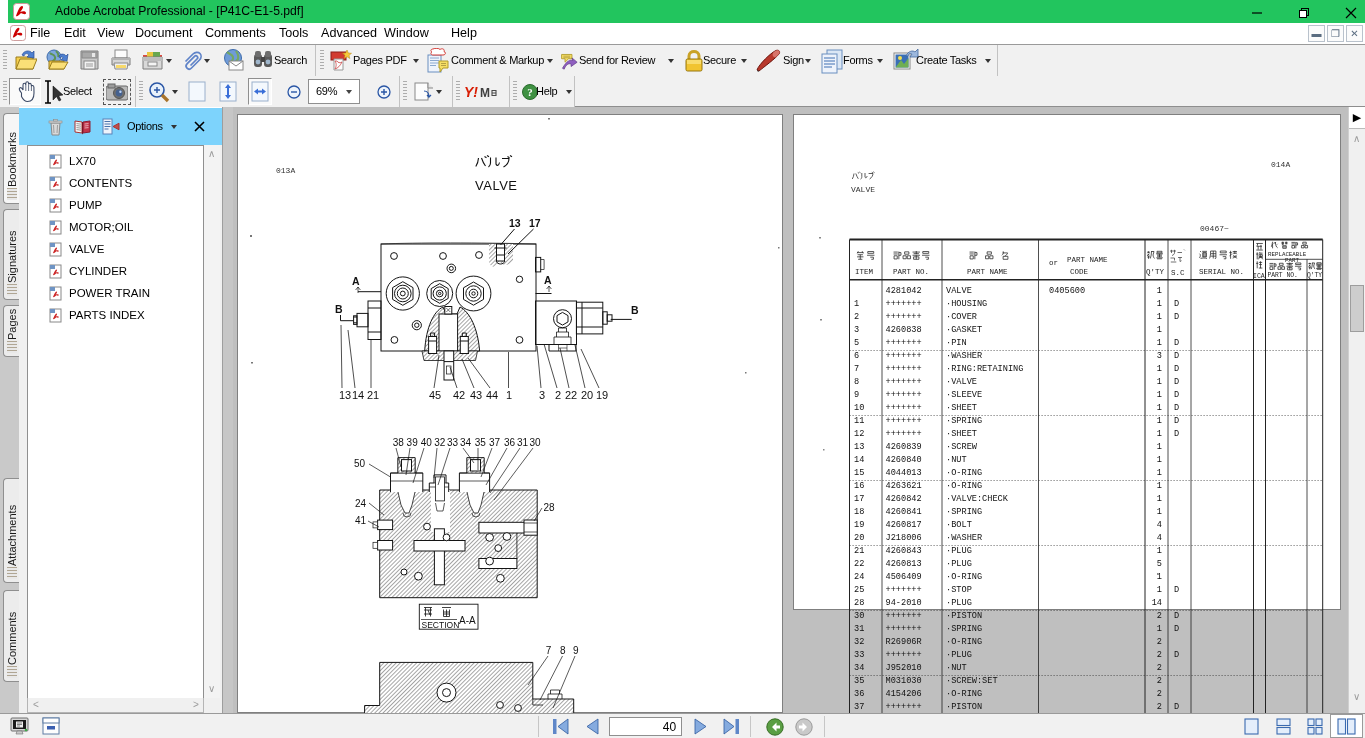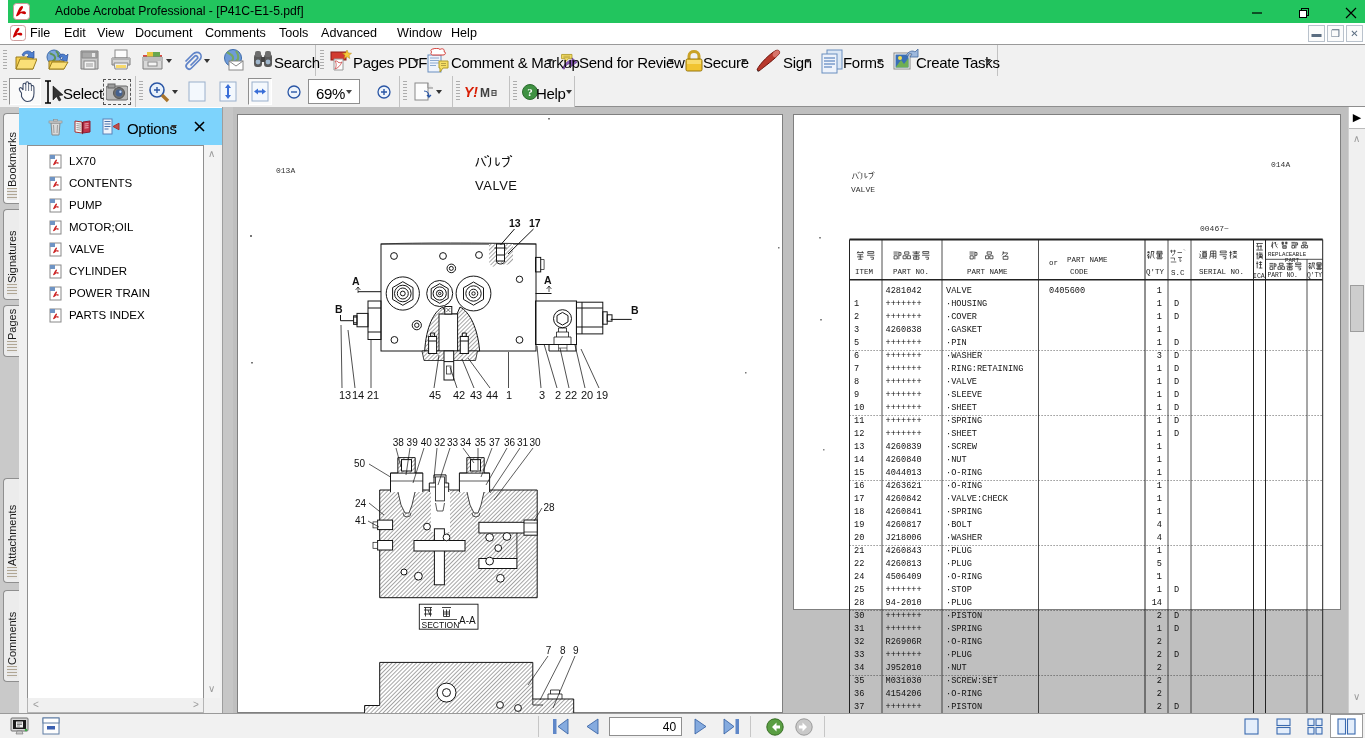--- a/index.html
+++ b/index.html
@@ -12,21 +12,21 @@
   
   #menubar { position:absolute; left:0; top:23px; width:1365px; height:22px; background:#ffffff; border-bottom:1px solid #9a9a9a; }
   .menuitem { position:absolute; top:3px; font-size:12.6px; color:#000; }
   .mdibtn { position:absolute; top:2px; width:17px; height:17px; border:1px solid #b9c2cc; background:#fbfbfb; color:#5a6c80; font-size:10px; text-align:center; line-height:15px; }
   
   #tb1 { position:absolute; left:0; top:45px; width:1365px; height:31px; background:#f1f1f1; }
   #tb2 { position:absolute; left:0; top:76px; width:1365px; height:31px; background:#f1f1f1; border-bottom:1px solid #8e8e8e; }
   .tbox { position:absolute; top:0; height:31px; border-right:1px solid #c2c2c2; background:#f1f1f1; }
   .grip { position:absolute; top:5px; width:4px; height:21px;
           background:repeating-linear-gradient(to bottom,#adadad 0 1px,#f1f1f1 1px 3px); }
-  .tlabel { position:absolute; font-size:15px; color:#000; letter-spacing:-0.3px; }
+  .tlabel { position:absolute; font-size:11px; color:#000; letter-spacing:-0.3px; }
   .darr { position:absolute; width:0; height:0; border-left:3.5px solid transparent; border-right:3.5px solid transparent; border-top:4px solid #333; }
   .icon { position:absolute; }
   
   #main { position:absolute; left:0; top:107px; width:1365px; height:606px; background:#bfbfbf; }
   #tabstrip { position:absolute; left:0; top:0; width:19px; height:606px; background:#c9c9c9; }
   .vtab { position:absolute; left:3px; width:16px; background:#ececec; border:1px solid #8f8f8f; border-right:none; border-radius:4px 0 0 4px; }
   .vtab span.txt { position:absolute; left:2px; transform-origin:0 0; transform:rotate(-90deg); font-size:11px; color:#1a1a1a; white-space:nowrap; }
   .vtabgrip { position:absolute; display:block; left:3px; bottom:3px; width:10px; height:12px;
           background:repeating-linear-gradient(to bottom,#b0a694 0 1px,#e8e8e8 1px 3px); }
   #sidebar { position:absolute; left:19px; top:0; width:214px; height:606px; background:#f0f0f0; border-top:1px solid #fff; }
@@ -74,21 +74,21 @@
       <rect x="0.5" y="0.5" width="16" height="16" rx="3" fill="#fff" stroke="#c99"></rect>
       <path d="M3 13 C5 7 7 3 9 3 C11 3 10 6 7 9 C10 8 13 8 13 10 C13 12 10 11 8 10 C6 12 4 14 3 13 Z" fill="#c00"></path>
     </svg>
     <div class="menuitem" style="left:30px">File</div>
     <div class="menuitem" style="left:64px">Edit</div>
     <div class="menuitem" style="left:97px">View</div>
     <div class="menuitem" style="left:135px">Document</div>
     <div class="menuitem" style="left:205px">Comments</div>
     <div class="menuitem" style="left:279px">Tools</div>
     <div class="menuitem" style="left:321px">Advanced</div>
-    <div class="menuitem" style="left:397px">Window</div>
+    <div class="menuitem" style="left:384px">Window</div>
     <div class="menuitem" style="left:451px">Help</div>
     <div class="mdibtn" style="left:1308px">▬</div>
     <div class="mdibtn" style="left:1327px">❐</div>
     <div class="mdibtn" style="left:1346px">✕</div>
   </div>
 
   <div id="tb1">
     <div class="tbox" style="left:0;width:316px"></div>
     <div class="tbox" style="left:316px;width:682px"></div>
     <div class="grip" style="left:3px"></div>

